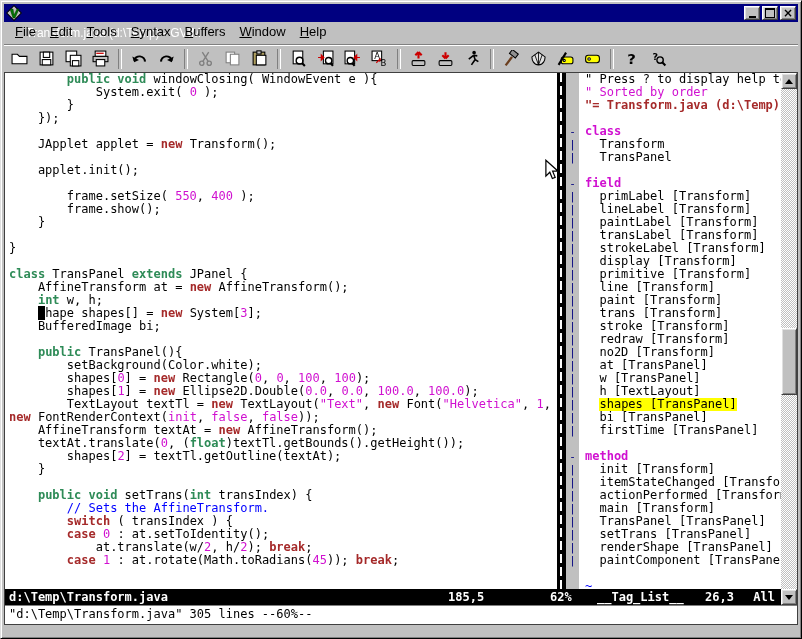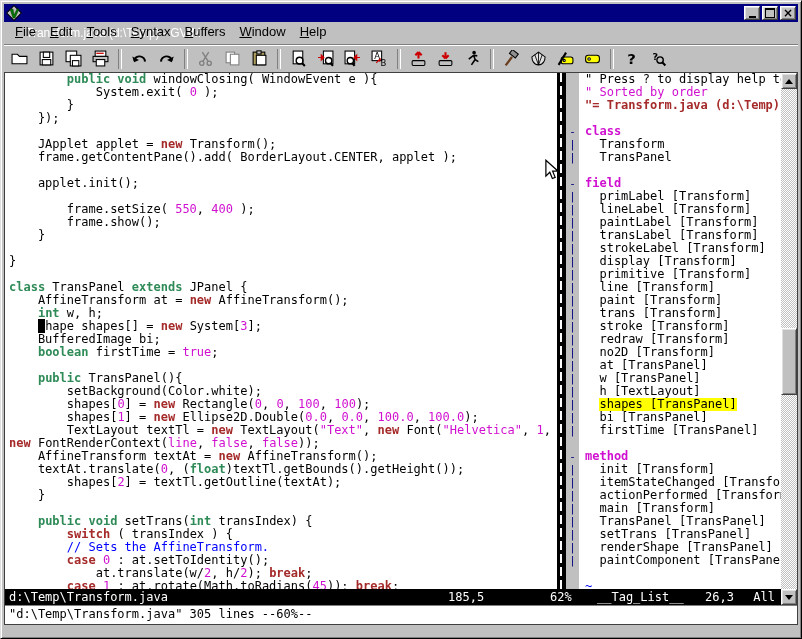--- a/index.html
+++ b/index.html
@@ -74,21 +74,21 @@
             background-image:linear-gradient(45deg,#c0c0c0 25%,transparent 25%,transparent 75%,#c0c0c0 75%),
                              linear-gradient(45deg,#c0c0c0 25%,transparent 25%,transparent 75%,#c0c0c0 75%);
             background-size:2px 2px;background-position:0 0,1px 1px;}
   .sc-thumb{position:absolute;left:0;width:14px;top:239px;height:65px;background:#c0c0c0;
             border:1px solid;border-color:#fff #404040 #404040 #fff;
             box-shadow:inset 1px 1px 0 #dfdfdf,inset -1px -1px 0 #808080;}
 
   
   .statusrow{height:16px;flex:none;display:flex;}
   .statusbar{flex:1;background:#000;color:#fff;position:relative;
-             font-family:"DejaVu Sans Mono",monospace;font-size:12px;font-weight:normal;line-height:16px;}
+             font-family:"DejaVu Sans Mono",monospace;font-size:12px;font-weight:bold;line-height:16px;}
   .statusbar span{position:absolute;white-space:pre;}
   .st-file{left:4px;}
   .st-cur{left:443px;}
   .st-pct{left:545px;text-align:right;}
   .st-tagwin{left:592px;}
   .st-tagcur{left:700px;}
   .st-all{right:6px;}
   .cmdline{height:18px;flex:none;background:#fff;color:#000;
            font-family:"DejaVu Sans Mono",monospace;font-size:12px;line-height:17px;padding-left:4px;
            white-space:pre;border-top:1px solid #808080;}
@@ -288,51 +288,49 @@
 
     <div class="inner">
       <div class="main-row">
         <div class="editor">
             <div class="line"><span>        </span><span class="t">public void</span><span> windowClosing( WindowEvent e ){</span></div>
             <div class="line"><span>            System.exit( </span><span class="c">0</span><span> );</span></div>
             <div class="line"><span>        }</span></div>
             <div class="line"><span>    });</span></div>
             <div class="line"></div>
             <div class="line"><span>    JApplet applet = </span><span class="s">new</span><span> Transform();</span></div>
-            <div class="line"><span>    frame.getContentPane().add( BorderLayout.CENTER, applet );</span></div>
             <div class="line"></div>
             <div class="line"><span>    applet.init();</span></div>
             <div class="line"></div>
             <div class="line"><span>        frame.setSize( </span><span class="c">550</span><span>, </span><span class="c">400</span><span> );</span></div>
             <div class="line"><span>        frame.show();</span></div>
             <div class="line"><span>    }</span></div>
             <div class="line"></div>
             <div class="line"><span>}</span></div>
             <div class="line"></div>
             <div class="line"><span class="t">class</span><span> TransPanel </span><span class="t">extends</span><span> JPanel {</span></div>
             <div class="line"><span>    AffineTransform at = </span><span class="s">new</span><span> AffineTransform();</span></div>
             <div class="line"><span>    </span><span class="t">int</span><span> w, h;</span></div>
             <div class="line"><span>    </span><span class="cur">S</span><span>hape shapes[] = </span><span class="s">new</span><span> System[</span><span class="c">3</span><span>];</span></div>
             <div class="line"><span>    BufferedImage bi;</span></div>
-            <div class="line"><span>    </span><span class="t">boolean</span><span> firstTime = </span><span class="c">true</span><span>;</span></div>
             <div class="line"></div>
             <div class="line"><span>    </span><span class="t">public</span><span> TransPanel(){</span></div>
             <div class="line"><span>        setBackground(Color.white);</span></div>
             <div class="line"><span>        shapes[</span><span class="c">0</span><span>] = </span><span class="s">new</span><span> Rectangle(</span><span class="c">0</span><span>, </span><span class="c">0</span><span>, </span><span class="c">100</span><span>, </span><span class="c">100</span><span>);</span></div>
             <div class="line"><span>        shapes[</span><span class="c">1</span><span>] = </span><span class="s">new</span><span> Ellipse2D.Double(</span><span class="c">0.0</span><span>, </span><span class="c">0.0</span><span>, </span><span class="c">100.0</span><span>, </span><span class="c">100.0</span><span>);</span></div>
             <div class="line"><span>        TextLayout textTl = </span><span class="s">new</span><span> TextLayout(</span><span class="c">"Text"</span><span>, </span><span class="s">new</span><span> Font(</span><span class="c">"Helvetica"</span><span>, </span><span class="c">1</span><span>, </span></div>
-            <div class="line"><span class="s">new</span><span> FontRenderContext(</span><span class="c">line</span><span>, </span><span class="c">false</span><span>, </span><span class="c">false</span><span>));</span></div>
+            <div class="line"><span class="s">new</span><span> FontRenderContext(</span><span class="c">init</span><span>, </span><span class="c">false</span><span>, </span><span class="c">false</span><span>));</span></div>
             <div class="line"><span>    AffineTransform textAt = </span><span class="s">new</span><span> AffineTransform();</span></div>
             <div class="line"><span>    textAt.translate(</span><span class="c">0</span><span>, (</span><span class="t">float</span><span>)textTl.getBounds().getHeight());</span></div>
             <div class="line"><span>        shapes[</span><span class="c">2</span><span>] = textTl.getOutline(textAt);</span></div>
             <div class="line"><span>    }</span></div>
             <div class="line"></div>
             <div class="line"><span>    </span><span class="t">public void</span><span> setTrans(</span><span class="t">int</span><span> transIndex) {</span></div>
+            <div class="line"><span>        </span><span class="m">// Sets the AffineTransform.</span></div>
             <div class="line"><span>        </span><span class="s">switch</span><span> ( transIndex ) {</span></div>
-            <div class="line"><span>        </span><span class="m">// Sets the AffineTransform.</span></div>
             <div class="line"><span>        </span><span class="s">case</span><span> </span><span class="c">0</span><span> : at.setToIdentity();</span></div>
             <div class="line"><span>            at.translate(w/</span><span class="c">2</span><span>, h/</span><span class="c">2</span><span>); </span><span class="s">break</span><span>;</span></div>
             <div class="line"><span>        </span><span class="s">case</span><span> </span><span class="c">1</span><span> : at.rotate(Math.toRadians(</span><span class="c">45</span><span>)); </span><span class="s">break</span><span>;</span></div>
           </div>
         <div class="vsep"></div>
         <div class="sidebar">
             <div class="srow">
               <span class="fold"></span>
               <span class="stext m">" Press ? to display help te</span>
             </div>

